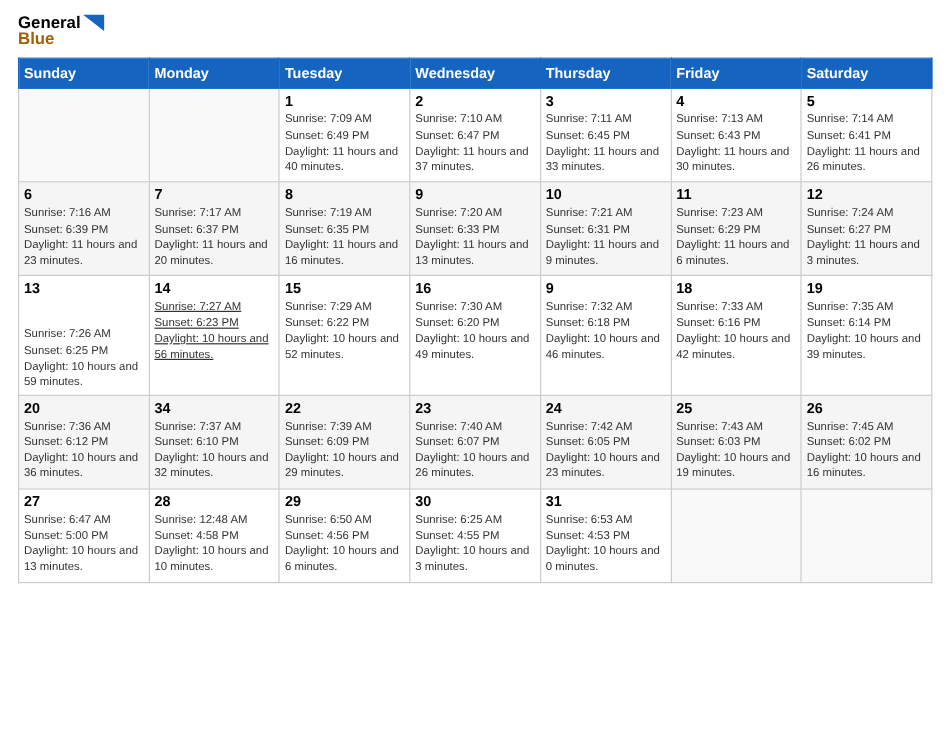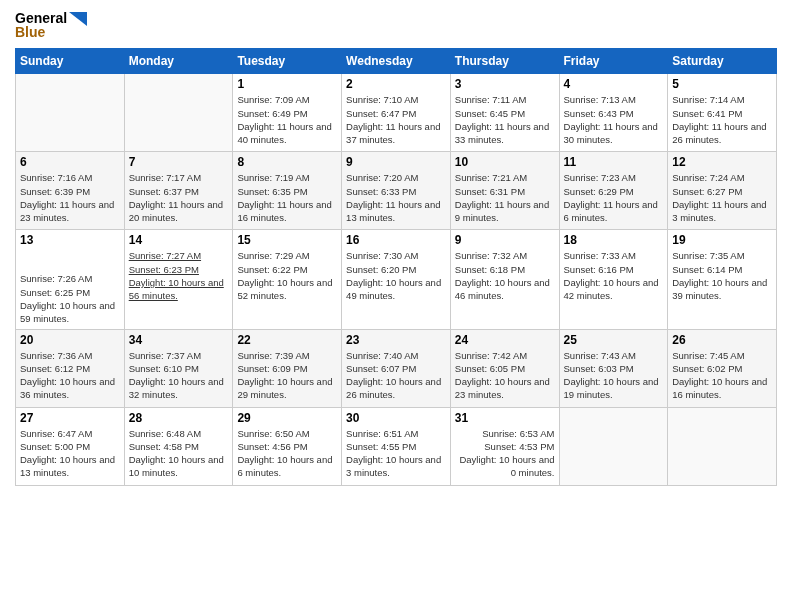--- a/index.html
+++ b/index.html
@@ -286,39 +286,39 @@
         </tr>
         <tr>
           <td>
             <span class="day-num">27</span>
             <div class="day-info" style="white-space: pre-line;">Sunrise: 6:47 AM
 Sunset: 5:00 PM
 Daylight: 10 hours and 13 minutes.</div>
           </td>
           <td>
             <span class="day-num">28</span>
-            <div class="day-info" style="white-space: pre-line;">Sunrise: 6:48 AM
+            <div class="day-info" style="white-space: pre-line;">Sunrise: 12:48 AM
 Sunset: 4:58 PM
 Daylight: 10 hours and 10 minutes.</div>
           </td>
           <td>
             <span class="day-num">29</span>
             <div class="day-info" style="white-space: pre-line;">Sunrise: 6:50 AM
 Sunset: 4:56 PM
 Daylight: 10 hours and 6 minutes.</div>
           </td>
           <td>
             <span class="day-num">30</span>
-            <div class="day-info" style="white-space: pre-line;">Sunrise: 6:51 AM
+            <div class="day-info" style="white-space: pre-line;">Sunrise: 6:25 AM
 Sunset: 4:55 PM
 Daylight: 10 hours and 3 minutes.</div>
           </td>
           <td>
             <span class="day-num">31</span>
-            <div class="day-info" style="white-space: pre-line; text-align: right;">Sunrise: 6:53 AM
+            <div class="day-info" style="white-space: pre-line;">Sunrise: 6:53 AM
 Sunset: 4:53 PM
 Daylight: 10 hours and 0 minutes.</div>
           </td>
           <td class="empty"></td>
           <td class="empty"></td>
         </tr>
       </tbody>
   </table>
 </div>
 

